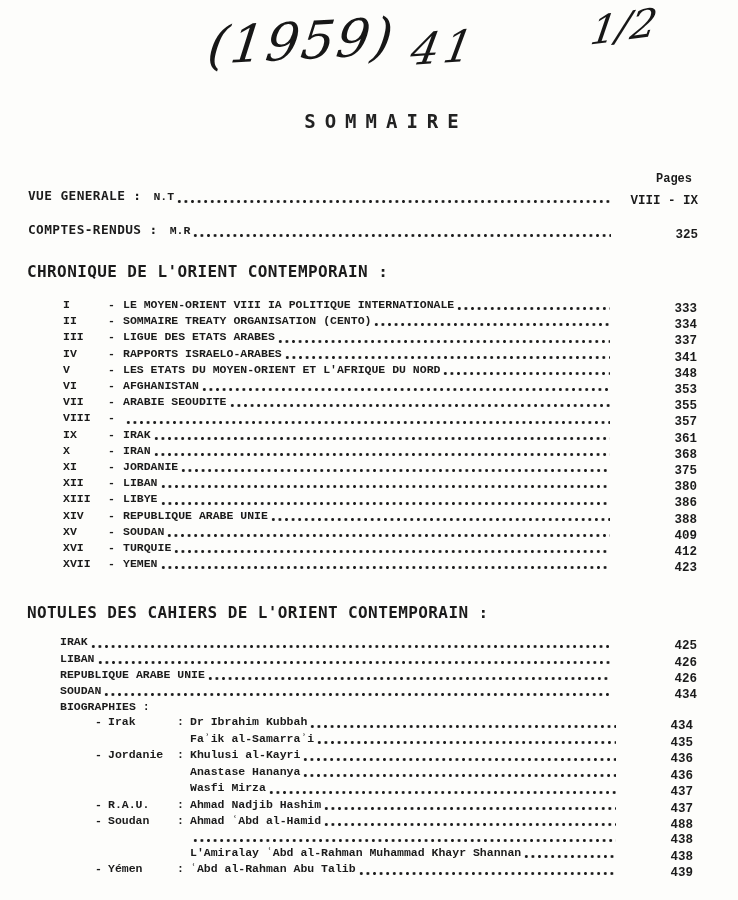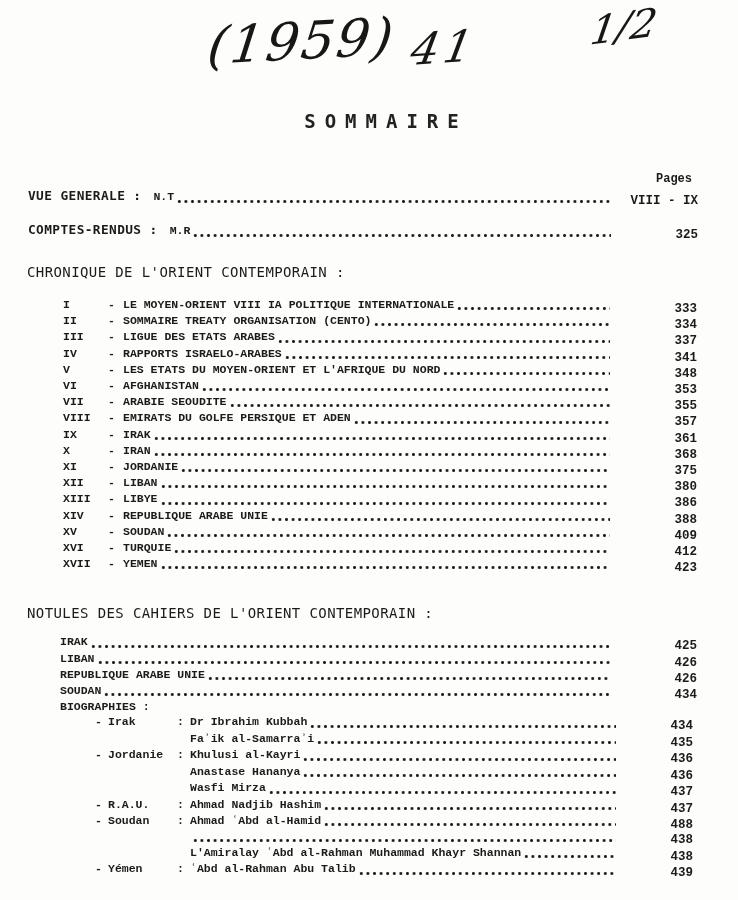--- a/index.html
+++ b/index.html
@@ -54,21 +54,21 @@
   .hdr{
     font-family:"DejaVu Sans Mono","Liberation Mono",monospace;
     font-size:12.8px;font-weight:bold;letter-spacing:.4px;
   }
   .top-sub{margin-left:12px;font-size:11.5px;}
 
   
   .section-heading{
     margin:24px 16px 0 27px;
     font-family:"DejaVu Sans Mono","Liberation Mono",monospace;
-    font-size:14px;font-weight:normal;letter-spacing:.4px;line-height:16px;
+    font-size:16px;font-weight:bold;letter-spacing:.4px;line-height:16px;
   }
 
   
   .roman-list{margin:17px 0 0 63px;padding-right:41px;}
   .roman-list .numeral{width:45px;flex:0 0 auto;}
   .roman-list .dash{width:15px;flex:0 0 auto;}
   .roman-list .item-title{flex:0 0 auto;}
 
   
   .notules-list{margin:13px 0 0 60px;padding-right:41px;}
@@ -171,21 +171,20 @@
         <span class="numeral">VII</span>
         <span class="dash">-</span>
         <span class="item-title">ARABIE SEOUDITE</span>
         <span class="leader"></span>
         <span class="pagenum">355</span>
       </div>
 
       <div class="row">
         <span class="numeral">VIII</span>
         <span class="dash">-</span>
-        <span class="item-title">EMIRATS DU GOLFE PERSIQUE ET ADEN</span>
         <span class="leader"></span>
         <span class="pagenum">357</span>
       </div>
 
       <div class="row">
         <span class="numeral">IX</span>
         <span class="dash">-</span>
         <span class="item-title">IRAK</span>
         <span class="leader"></span>
         <span class="pagenum">361</span>

